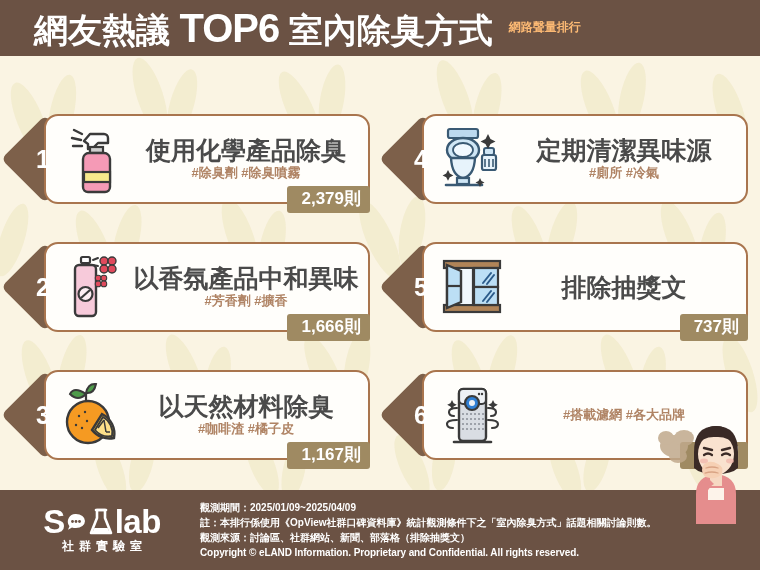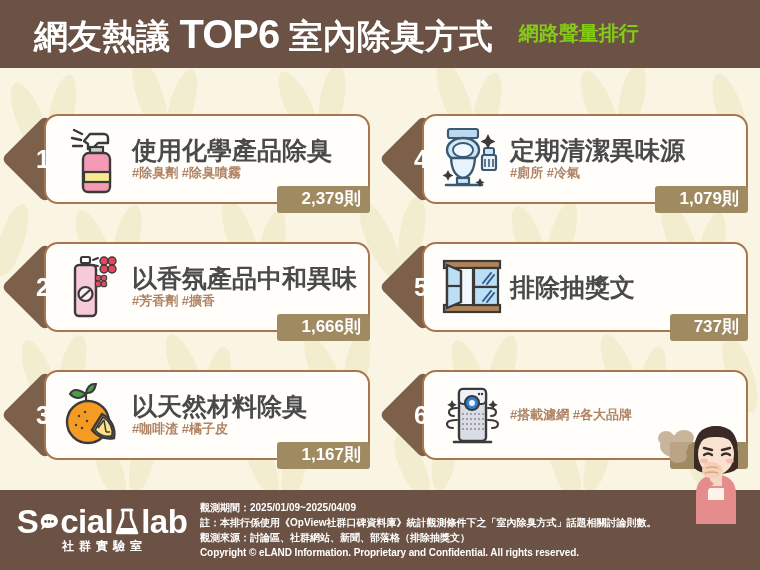--- a/index.html
+++ b/index.html
@@ -14,45 +14,45 @@
   
   #bg-pattern {
     position: absolute;
     left: 0; top: 0; width: 760px; height: 570px;
     z-index: 0;
   }
 
   
   #header {
     position: absolute;
-    left: 0; top: 0; width: 760px; height: 68px;
+    left: 0; top: 0; width: 760px; height: 56px;
     background: #6b5244;
     z-index: 3;
     display: flex;
     align-items: center;
     padding-left: 34px;
   }
   #header-title {
     color: #ffffff;
     font-size: 34px;
     font-weight: bold;
     letter-spacing: 0px;
     line-height: 1;
     white-space: nowrap;
     text-shadow: 0 0 1px rgba(0,0,0,.25);
   }
   #header-title .big {
     font-size: 40px;
     letter-spacing: -1px;
   }
   #header-sub {
-    color: #84cc16;
-    font-size: 20px;
-    font-weight: bold;
-    margin-left: 26px;
+    color: #fdba74;
+    font-size: 12px;
+    font-weight: bold;
+    margin-left: 16px;
     padding-bottom: 2px;
     white-space: nowrap;
   }
 
   
   #rank-area {
     position: absolute;
     left: 0; top: 68px;
     width: 760px; height: 412px;
     z-index: 2;
@@ -114,20 +114,21 @@
     display: flex;
     align-items: center;
     justify-content: center;
   }
   .rank-icon svg { display: block; }
 
   .rank-texts {
     flex: 1;
     display: flex;
     flex-direction: column;
+    align-items: center;
     justify-content: center;
     padding-right: 8px;
   }
   .rank-label {
     color: #4a4a4a;
     font-size: 25px;
     font-weight: bold;
     white-space: nowrap;
     line-height: 1.12;
   }
@@ -140,21 +141,21 @@
 
   
   .rank-count {
     position: absolute;
     right: 0;
     top: 78px;
     background: #9f8a62;
     color: #ffffff;
     font-size: 17px;
     font-weight: bold;
-    padding: 3px 9px 4px 24px;
+    padding: 3px 9px 4px 14px;
     border-radius: 3px;
     z-index: 4;
     white-space: nowrap;
     line-height: 1.15;
   }
 
   
   #character {
     position: absolute;
     right: 8px;
@@ -416,21 +417,20 @@
             <path d="M10 48 l1.8 3.6 l3.6 1.8 l-3.6 1.8 l-1.8 3.6 l-1.8 -3.6 l-3.6 -1.8 l3.6 -1.8 z"></path>
             <path d="M42 56 l1.5 3 l3 1.5 l-3 1.5 l-1.5 3 l-1.5 -3 l-3 -1.5 l3 -1.5 z"></path>
           </g>
         </svg>
       </div>
       <div class="rank-texts">
         <div class="rank-label">定期清潔異味源</div>
         <div class="rank-tags">#廁所 #冷氣</div>
       </div>
     </div>
-    <div class="rank-count">1,079則</div>
   </div>
 
   <div class="rank-item col1 row1">
     <div class="rank-diamond"></div>
     <div class="rank-num">5</div>
     <div class="rank-card">
       <div class="rank-icon">
         <svg width="70" height="68" viewBox="0 0 70 68" xmlns="http://www.w3.org/2000/svg">
 
           <rect x="6" y="8" width="56" height="7" fill="#b08458" stroke="#3a3a3a" stroke-width="2.2"></rect>
@@ -569,21 +569,20 @@
     <div id="logo-row">
       <span>S</span>
       <svg class="bubble" width="22" height="20" viewBox="0 0 22 20" xmlns="http://www.w3.org/2000/svg">
         <path d="M11 2 a9 7 0 1 1 0 14 a12 12 0 0 1 -4 -0.6 l-4 2.4 l1.4 -3.6 A7.6 7.6 0 0 1 11 2 z" fill="#ffffff"></path>
         <g fill="#6b5244">
             <circle cx="7.5" cy="9.5" r="1.4"></circle>
             <circle cx="11" cy="9.5" r="1.4"></circle>
             <circle cx="14.5" cy="9.5" r="1.4"></circle>
           </g>
       </svg>
-      <span>cial</span>
       <svg class="flask" width="26" height="30" viewBox="0 0 26 30" xmlns="http://www.w3.org/2000/svg">
         <path d="M9 3 h8 v8 l6 15 h-20 l6 -15 z" fill="none" stroke="#ffffff" stroke-width="2.6" stroke-linejoin="round"></path>
         <line x1="8" y1="3" x2="18" y2="3" stroke="#ffffff" stroke-width="2.6" stroke-linecap="round"></line>
         <path d="M6.4 21 h13.2 l2.4 5 h-18 z" fill="#ffffff"></path>
       </svg>
       <span>lab</span>
     </div>
     <div id="logo-sub">社群實驗室</div>
   </div>
   <div id="footer-text">

